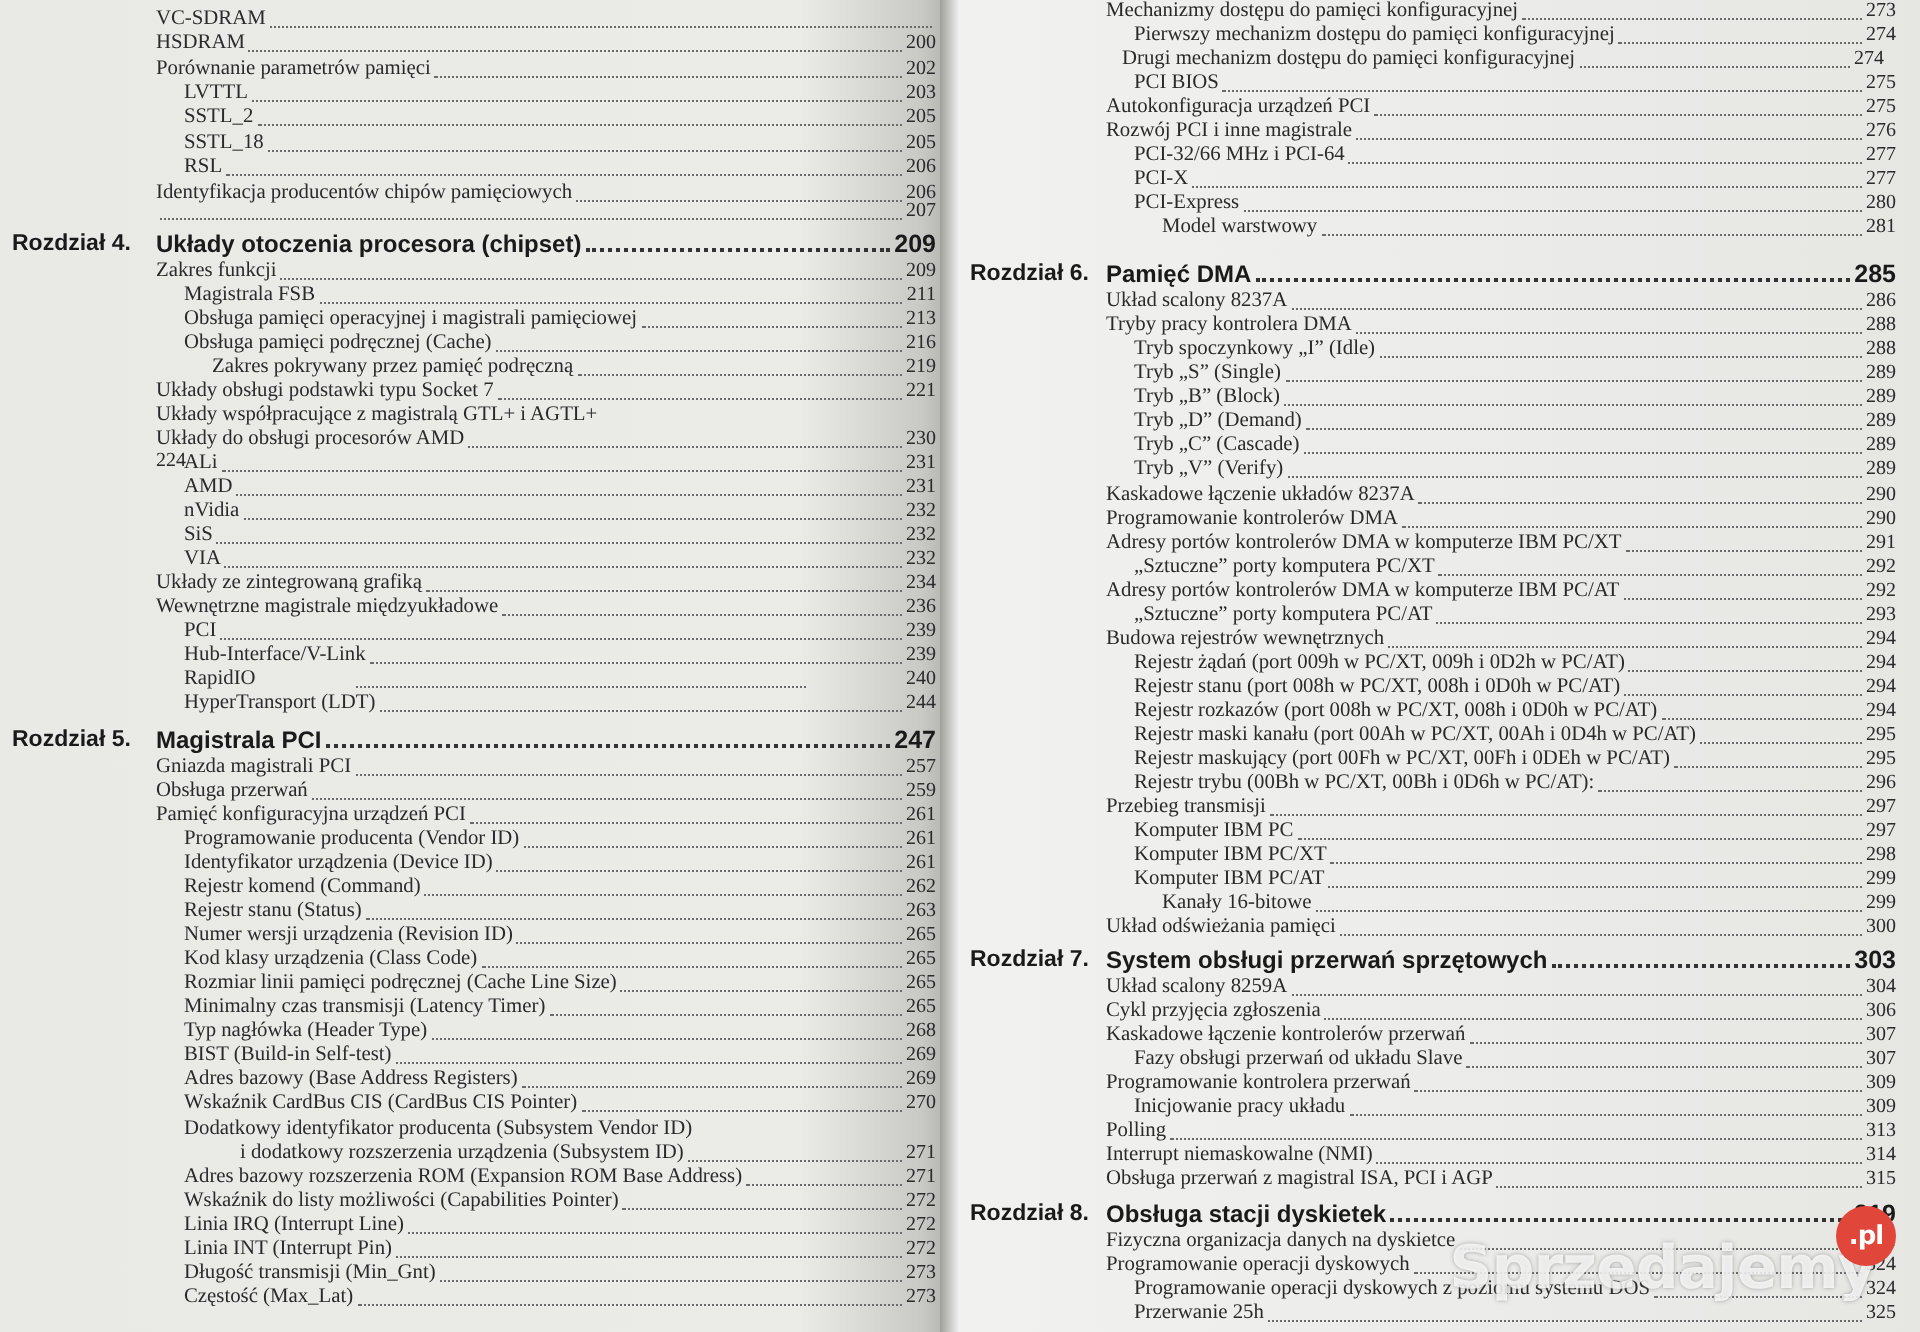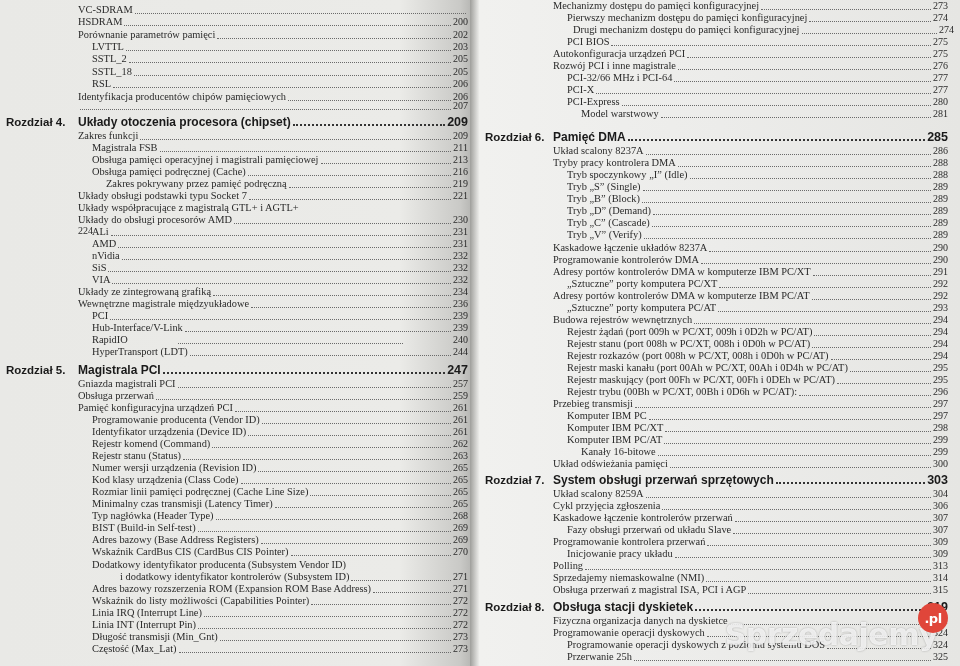--- a/index.html
+++ b/index.html
@@ -286,21 +286,21 @@
         </div>
         <div class="row" style="left: 92px; width: 376px; top: 546px;">
           <span class="title">Wskaźnik CardBus CIS (CardBus CIS Pointer)</span>
           <span class="leader"></span>
           <span class="page-no">270</span>
         </div>
         <div class="row" style="left: 92px; width: 376px; top: 559px;">
           <span class="title">Dodatkowy identyfikator producenta (Subsystem Vendor ID)</span>
         </div>
         <div class="row" style="left: 120px; width: 348px; top: 571px;">
-          <span class="title">i dodatkowy identyfikator kontrolerów (Subsystem ID)</span>
+          <span class="title">i dodatkowy rozszerzenia urządzenia (Subsystem ID)</span>
           <span class="leader"></span>
           <span class="page-no">271</span>
         </div>
         <div class="row" style="left: 92px; width: 376px; top: 583px;">
           <span class="title">Adres bazowy rozszerzenia ROM (Expansion ROM Base Address)</span>
           <span class="leader"></span>
           <span class="page-no">271</span>
         </div>
         <div class="row" style="left: 92px; width: 376px; top: 595px;">
           <span class="title">Wskaźnik do listy możliwości (Capabilities Pointer)</span>
@@ -335,21 +335,21 @@
         <div class="row" style="left: 73px; width: 395px; top: 0px;">
           <span class="title">Mechanizmy dostępu do pamięci konfiguracyjnej</span>
           <span class="leader"></span>
           <span class="page-no">273</span>
         </div>
         <div class="row" style="left: 87px; width: 381px; top: 12px;">
           <span class="title">Pierwszy mechanizm dostępu do pamięci konfiguracyjnej</span>
           <span class="leader"></span>
           <span class="page-no">274</span>
         </div>
-        <div class="row" style="left: 93px; width: 381px; top: 24px; align-items: center;">
+        <div class="row" style="left: 81px; width: 381px; top: 24px; align-items: center;">
           <span class="title">Drugi mechanizm dostępu do pamięci konfiguracyjnej</span>
           <span class="leader"></span>
           <span class="page-no">274</span>
         </div>
         <div class="row" style="left: 87px; width: 381px; top: 36px;">
           <span class="title">PCI BIOS</span>
           <span class="leader"></span>
           <span class="page-no">275</span>
         </div>
         <div class="row" style="left: 73px; width: 395px; top: 48px;">
@@ -558,21 +558,21 @@
           <span class="title">Inicjowanie pracy układu</span>
           <span class="leader"></span>
           <span class="page-no">309</span>
         </div>
         <div class="row" style="left: 73px; width: 395px; top: 560px;">
           <span class="title">Polling</span>
           <span class="leader"></span>
           <span class="page-no">313</span>
         </div>
         <div class="row" style="left: 73px; width: 395px; top: 572px;">
-          <span class="title">Sprzedajemy niemaskowalne (NMI)</span>
+          <span class="title">Interrupt niemaskowalne (NMI)</span>
           <span class="leader"></span>
           <span class="page-no">314</span>
         </div>
         <div class="row" style="left: 73px; width: 395px; top: 584px;">
           <span class="title">Obsługa przerwań z magistral ISA, PCI i AGP</span>
           <span class="leader"></span>
           <span class="page-no">315</span>
         </div>
         <span class="chapter-label" style="left: 5px; top: 601px;">Rozdział 8.</span>
         <div class="row chapter-row" style="left: 73px; width: 395px; top: 601px;">

